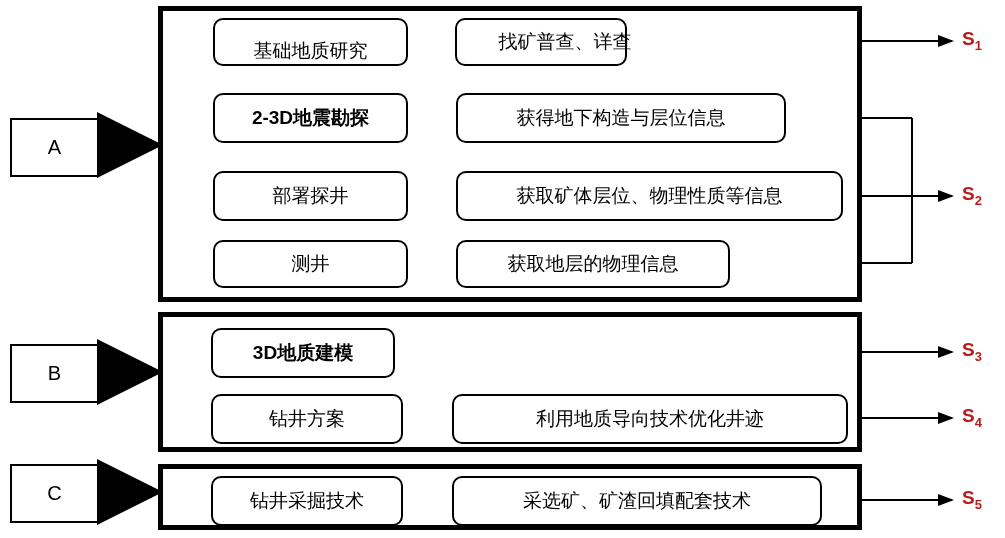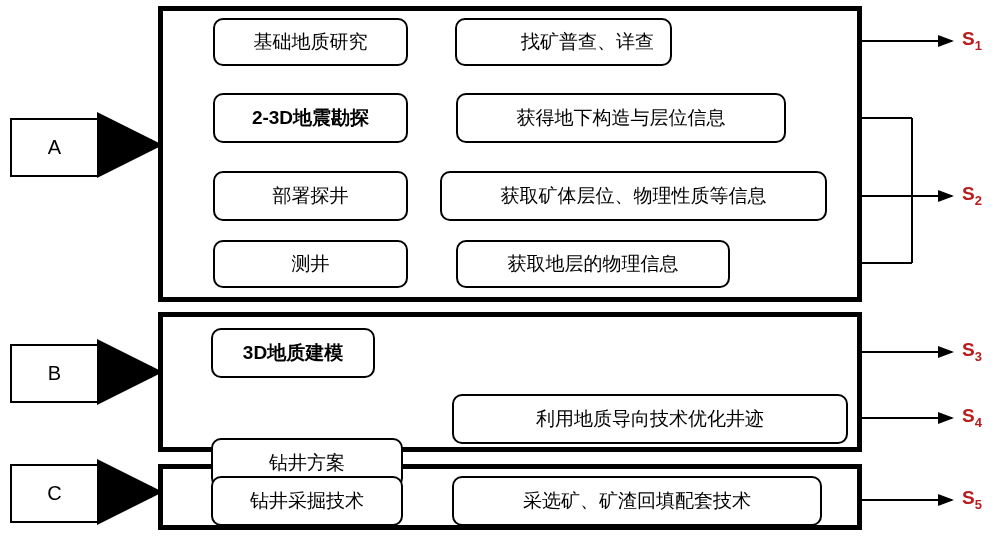--- a/index.html
+++ b/index.html
@@ -128,53 +128,53 @@
     <span>B</span>
   </div>
   <div class="stage-label" style="left:10px; top:464px; width:85px; height:55px;">
     <span>C</span>
   </div>
 
   <div class="group-box" style="left:158px; top:6px; width:704px; height:296px;"></div>
   <div class="group-box" style="left:158px; top:312px; width:704px; height:140px;"></div>
   <div class="group-box" style="left:158px; top:464px; width:704px; height:66px;"></div>
 
-  <div class="node" style="left:213px; top:18px; width:195px; height:48px;">
+  <div class="node" style="left:213px; top:18px; width:195px; height:48px;align-items:flex-end;">
     <span>基础地质研究</span>
   </div>
-  <div class="node" style="left:455px; top:18px; width:217px; height:48px;padding-left:48px;">
+  <div class="node" style="left:455px; top:18px; width:172px; height:48px;padding-left:48px;">
     <span>找矿普查、详查</span>
   </div>
 
   <div class="node bold" style="left:213px; top:93px; width:195px; height:50px;">
     <span>2-3D地震勘探</span>
   </div>
   <div class="node" style="left:456px; top:93px; width:330px; height:50px;">
     <span>获得地下构造与层位信息</span>
   </div>
 
   <div class="node" style="left:213px; top:171px; width:195px; height:50px;">
     <span>部署探井</span>
   </div>
-  <div class="node" style="left:440px; top:171px; width:387px; height:50px;">
+  <div class="node" style="left:456px; top:171px; width:387px; height:50px;">
     <span>获取矿体层位、物理性质等信息</span>
   </div>
 
   <div class="node" style="left:213px; top:240px; width:195px; height:48px;">
     <span>测井</span>
   </div>
   <div class="node" style="left:456px; top:240px; width:274px; height:48px;text-align:right;">
     <span>获取地层的物理信息</span>
   </div>
 
-  <div class="node bold" style="left:211px; top:328px; width:164px; height:50px;">
+  <div class="node bold" style="left:211px; top:328px; width:184px; height:50px;">
     <span>3D地质建模</span>
   </div>
 
-  <div class="node" style="left:211px; top:394px; width:192px; height:50px;margin-top:44px;">
+  <div class="node" style="left:211px; top:394px; width:192px; height:50px;">
     <span>钻井方案</span>
   </div>
   <div class="node" style="left:452px; top:394px; width:396px; height:50px;">
     <span>利用地质导向技术优化井迹</span>
   </div>
 
   <div class="node" style="left:211px; top:476px; width:192px; height:50px;">
     <span>钻井采掘技术</span>
   </div>
   <div class="node" style="left:452px; top:476px; width:370px; height:50px;">

